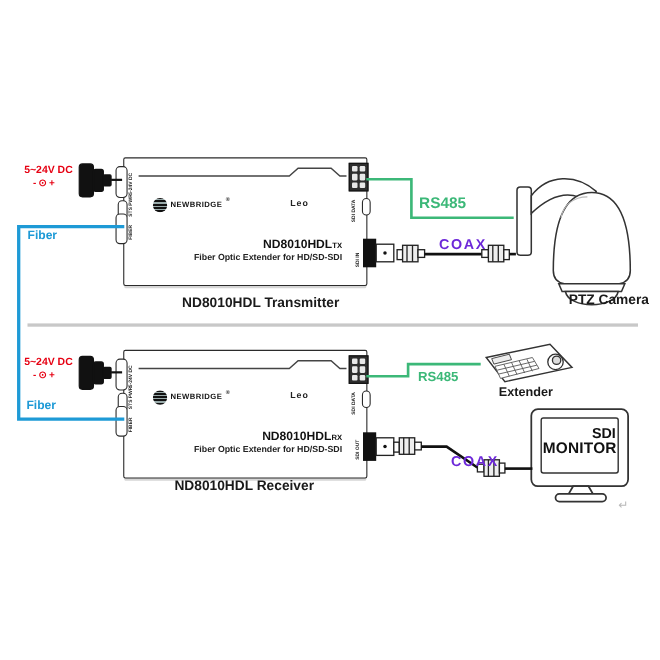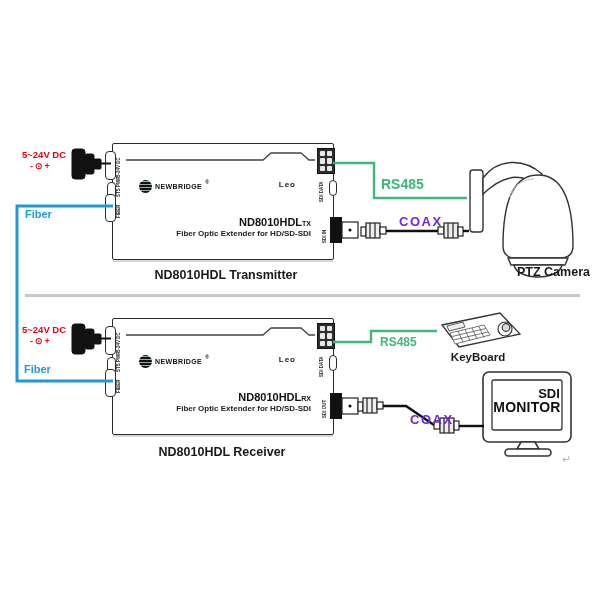--- a/index.html
+++ b/index.html
@@ -10,21 +10,21 @@
 
   
   .device{position:absolute;width:220px;height:115px;background:#fff;border:1.6px solid #2b2b2b;
           border-radius:2px;box-shadow:0 3px 0 -1px #d6d6d6;z-index:2;}
   .dev-svg{position:absolute;left:0;top:0;}
   .brand-row{position:absolute;left:26px;top:35px;height:14px;display:flex;align-items:center;gap:3px;}
   .logo-globe{width:13px;height:13px;border-radius:50%;background:#111;display:inline-block;
               background-image:repeating-linear-gradient(0deg,#111 0 2px,#9aa 2px 3px);}
   .brand{font-size:7px;font-weight:bold;color:#111;letter-spacing:.4px;}
   .brand-mark{font-size:5px;font-weight:bold;color:#111;position:relative;top:-4px;}
-  .series{position:absolute;right:37px;top:36px;font-size:8px;font-weight:bold;color:#222;letter-spacing:1px;}
+  .series{position:absolute;right:52px;top:36px;font-size:8px;font-weight:bold;color:#222;letter-spacing:1px;}
   .model-line{position:absolute;right:22px;top:72px;font-size:11px;font-weight:bold;color:#111;white-space:nowrap;}
   .model-suffix{font-size:7px;font-weight:bold;}
   .dev-subtitle{position:absolute;right:22px;top:85px;font-size:8px;font-weight:bold;color:#222;white-space:nowrap;margin-left:22px;}
   .port{position:absolute;background:#fff;border:1.2px solid #2b2b2b;}
   .port-power{left:-8px;top:7px;width:9px;height:27px;border-radius:4px;}
   .port-status{left:-6px;top:38px;width:7px;height:16px;border-radius:4px;}
   .port-fiber{left:-8px;top:50px;width:9px;height:26px;border-radius:4px;}
   .oval-right{right:-4px;top:36px;width:6px;height:14px;border-radius:4px;left:auto;}
   .terminal{position:absolute;left:204px;top:4px;width:18px;height:26px;background:#2e2e2e;border:1px solid #111;
             display:grid;grid-template-columns:1fr 1fr;grid-template-rows:1fr 1fr 1fr;gap:2px;padding:2px;box-sizing:border-box;}
@@ -227,18 +227,18 @@
 <div class="red-label" style="left:22px;top:324px;">5~24V DC</div>
 <div class="polarity" style="left:30px;top:336px;">-⊙+</div>
 <div class="fiber-label" style="left:24px;top:363px;">Fiber</div>
 
 <div class="rs485-label" style="left:381px;top:176px;font-size:14px;">RS485</div>
 <div class="rs485-label" style="left:380px;top:335px;font-size:12px;">RS485</div>
 
 <div class="coax-label" style="left:399px;top:214px;">COAX</div>
 <div class="coax-label" style="left:410px;top:412px;">COAX</div>
 
-<div class="caption" style="left:116px;top:268px;width:220px;">ND8010HDL Transmitter</div>
-<div class="caption" style="left:112px;top:445px;width:220px;">ND8010HDL Receiver</div>
+<div class="caption" style="left:127px;top:268px;width:220px;">ND8010HDL Transmitter</div>
+<div class="caption" style="left:112px;top:434px;width:220px;">ND8010HDL Receiver</div>
 <div class="caption" style="left:496px;top:265px;width:115px;">PTZ Camera</div>
-<div class="caption" style="left:433px;top:351px;width:90px;font-size:11.5px;">KeyBoard</div>
+<div class="caption" style="left:433px;top:351px;width:90px;font-size:11.5px;">Extender</div>
 
 <div class="artifact">↵</div>
 
 </body></html>

